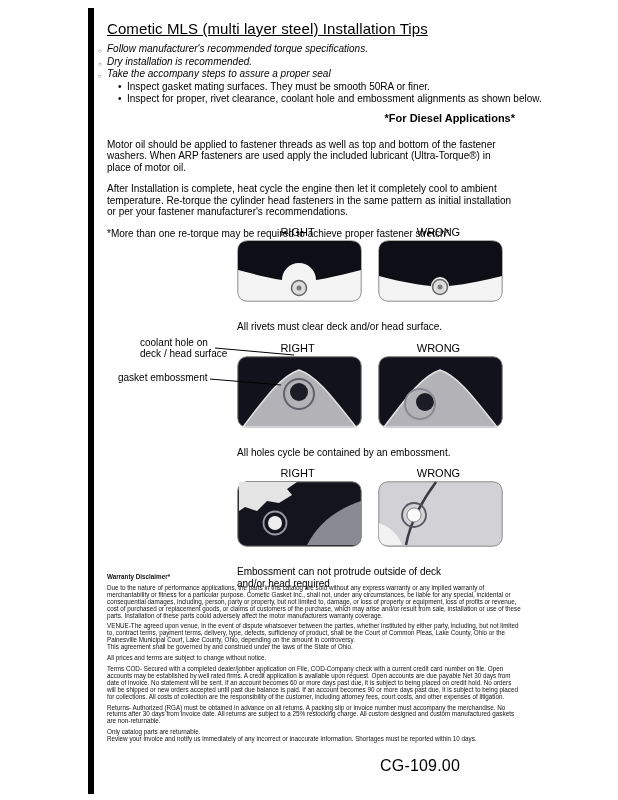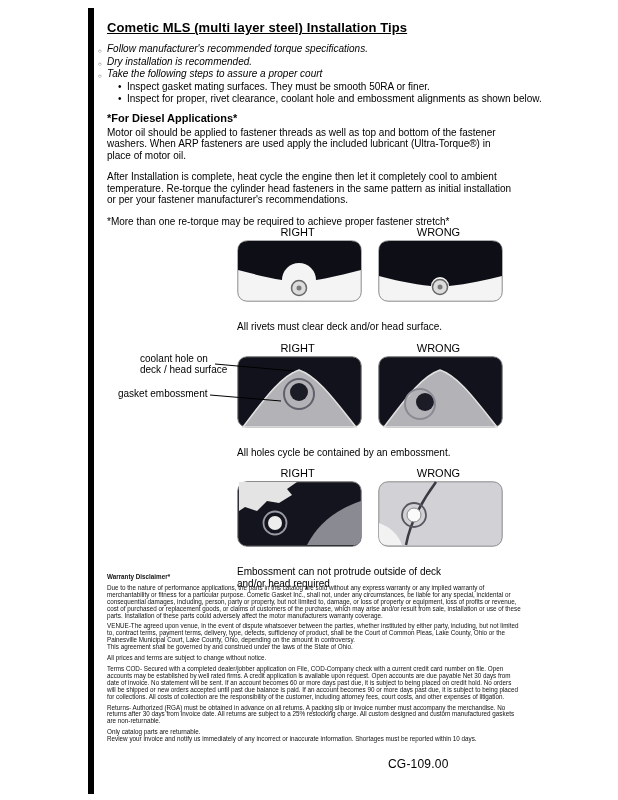--- a/index.html
+++ b/index.html
@@ -8,66 +8,66 @@
     background:#ffffff;
     font-family:"Liberation Sans", sans-serif;
     color:#000;
     position:relative;
     overflow:hidden;
   }
   .left-bar { position:absolute; left:88px; top:8px; width:6px; height:786px; background:#000; }
 
   .title {
     position:absolute; left:107px; top:20px;
-    font-size:13px; font-weight:bold; text-decoration:underline;
+    font-size:15px; font-weight:normal; text-decoration:underline;
     letter-spacing:.1px;
   }
 
   .tips { position:absolute; left:98px; top:43px; width:450px; list-style:none; font-size:10px; line-height:12.5px; }
   .tips li { position:relative; }
   .tips .l1 { padding-left:9px;font-style:italic; }
   .tips .l1::before { content:"○"; position:absolute; left:0; top:2px; font-size:6px; }
   .tips .l2 { padding-left:29px; }
   .tips .l2::before { content:"•"; position:absolute; left:20px; top:0; font-size:10px; }
 
   .diesel { position:absolute; left:107px; top:113px; width:408px; font-size:10px; line-height:11.5px; }
-  .diesel h2 { font-size:11px; font-weight:bold; margin-bottom:2px; }
+  .diesel h2 { font-size:11px; font-weight:bold; margin-bottom:14px;text-align:right; }
   .diesel p { margin-bottom:10px; }
 
   .diagrams { position:absolute; left:237px; top:226px; width:270px; }
   .dg-row { margin-bottom:9px; }
   .dg-grid { display:flex; gap:20px; }
   .dg-col { width:121px; }
   .dg-h { text-align:center; font-size:11px; margin-bottom:2px; }
   .dg-col svg { display:block; width:125px; height:auto; }
   .dg-cap { font-size:10px; margin-top:19px; white-space:pre-line; line-height:11.5px; }
 
-  .callouts { position:absolute; left:118px; top:352px; width:186px; height:62px; pointer-events:none; }
+  .callouts { position:absolute; left:118px; top:336px; width:186px; height:62px; pointer-events:none; }
   .callouts svg { position:absolute; left:0; top:0; }
   .co { position:absolute; font-size:10px; line-height:11px; white-space:pre-line; }
   .co1 { left:22px; top:1px; }
   .co2 { left:0px; top:36px;text-align:center; }
 
   .warranty { position:absolute; left:107px; top:574px; width:414px; font-size:6.3px; line-height:6.9px; color:#111; }
   .warranty h3 { font-size:6.3px; font-weight:bold; margin-bottom:4px; }
   .warranty p { margin-bottom:4px; white-space:pre-line; }
 
-  .footer-code { position:absolute; left:388px; top:757px; font-size:12px; letter-spacing:.2px; }
+  .footer-code { position:absolute; left:380px; top:757px; font-size:16px; letter-spacing:.2px; }
 </style>
 </head>
 <body>
 
 <div class="left-bar"></div>
 
 <h1 class="title">Cometic MLS (multi layer steel) Installation Tips</h1>
 
 <ul class="tips">
   <li class="l1">Follow manufacturer's recommended torque specifications.</li>
   <li class="l1">Dry installation is recommended.</li>
-  <li class="l1">Take the following steps to assure a proper court</li>
+  <li class="l1">Take the accompany steps to assure a proper seal</li>
   <li class="l2">Inspect gasket mating surfaces.  They must be smooth 50RA or finer.</li>
   <li class="l2">Inspect for proper, rivet clearance, coolant hole and embossment alignments as shown below.</li>
 </ul>
 
 <div class="diesel">
   <h2>*For Diesel Applications*</h2>
   <p>Motor oil should be applied to fastener threads as well as top and bottom of the fastener washers. When ARP fasteners are used apply the included lubricant (Ultra-Torque®) in place of motor oil.</p>
   <p>After Installation is complete, heat cycle the engine then let it completely cool to ambient temperature. Re-torque the cylinder head fasteners in the same pattern as initial installation or per your fastener manufacturer's recommendations.</p>
   <p>*More than one re-torque may be required to achieve proper fastener stretch*</p>
 </div>

